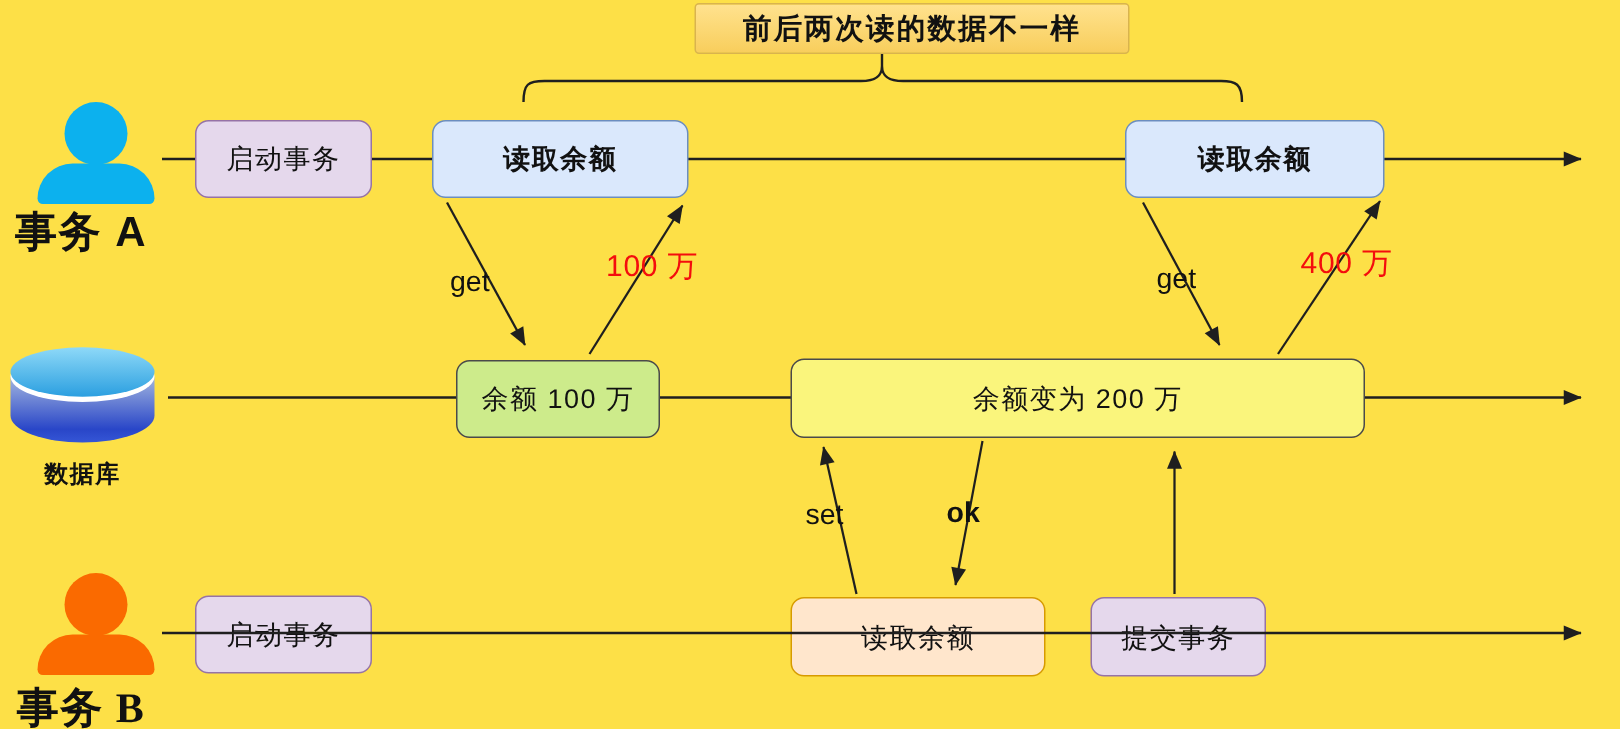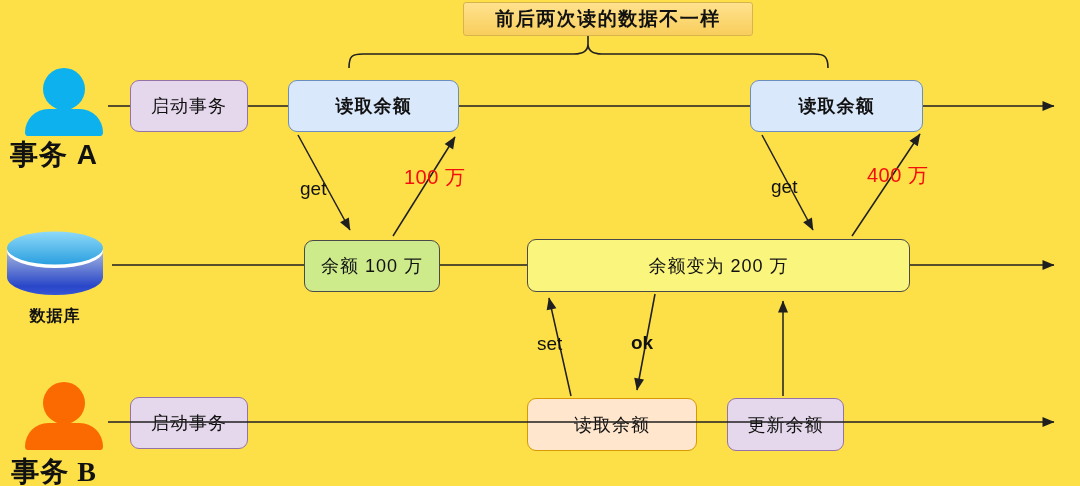--- a/index.html
+++ b/index.html
@@ -111,21 +111,21 @@
 
   <div class="node purple" style="left:130px;top:80px;width:118px;height:52px;">启动事务</div>
   <div class="node blue" style="left:288px;top:80px;width:171px;height:52px;">读取余额</div>
   <div class="node blue" style="left:750px;top:80px;width:173px;height:52px;">读取余额</div>
 
   <div class="node green" style="left:304px;top:240px;width:136px;height:52px;">余额 100 万</div>
   <div class="node yellow" style="left:527px;top:239px;width:383px;height:53px;">余额变为 200 万</div>
 
   <div class="node purple" style="left:130px;top:397px;width:118px;height:52px;">启动事务</div>
   <div class="node orange" style="left:527px;top:398px;width:170px;height:53px;">读取余额</div>
-  <div class="node purple" style="left:727px;top:398px;width:117px;height:53px;">更新余额</div>
+  <div class="node purple" style="left:727px;top:398px;width:117px;height:53px;">提交事务</div>
 
   <svg id="overlay" class="layer">
     <defs>
       <marker id="arw2" markerUnits="userSpaceOnUse" markerWidth="14" markerHeight="12" refX="12.5" refY="6" orient="auto">
         <path d="M1 1 L13 6 L1 11 Z" fill="var(--line)"></path>
       </marker>
     </defs>
     <path d="M108 422 L1054 422" stroke="var(--line)" stroke-width="1.6" fill="none" marker-end="url(#arw2)"></path>
   </svg>
 

